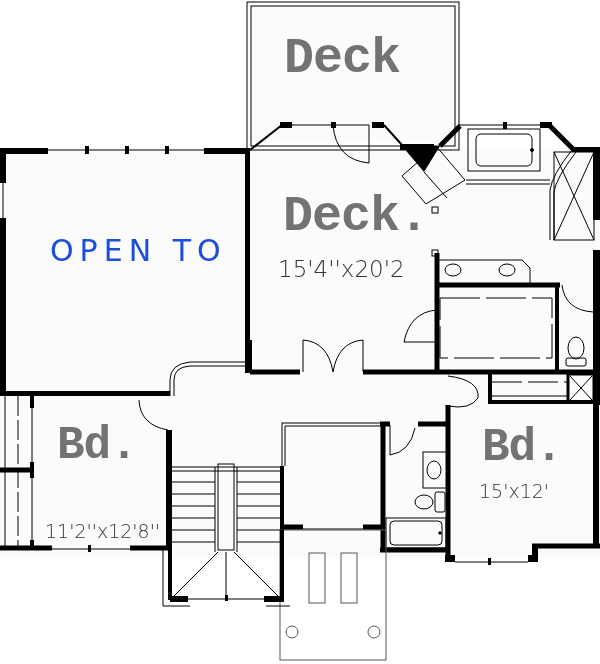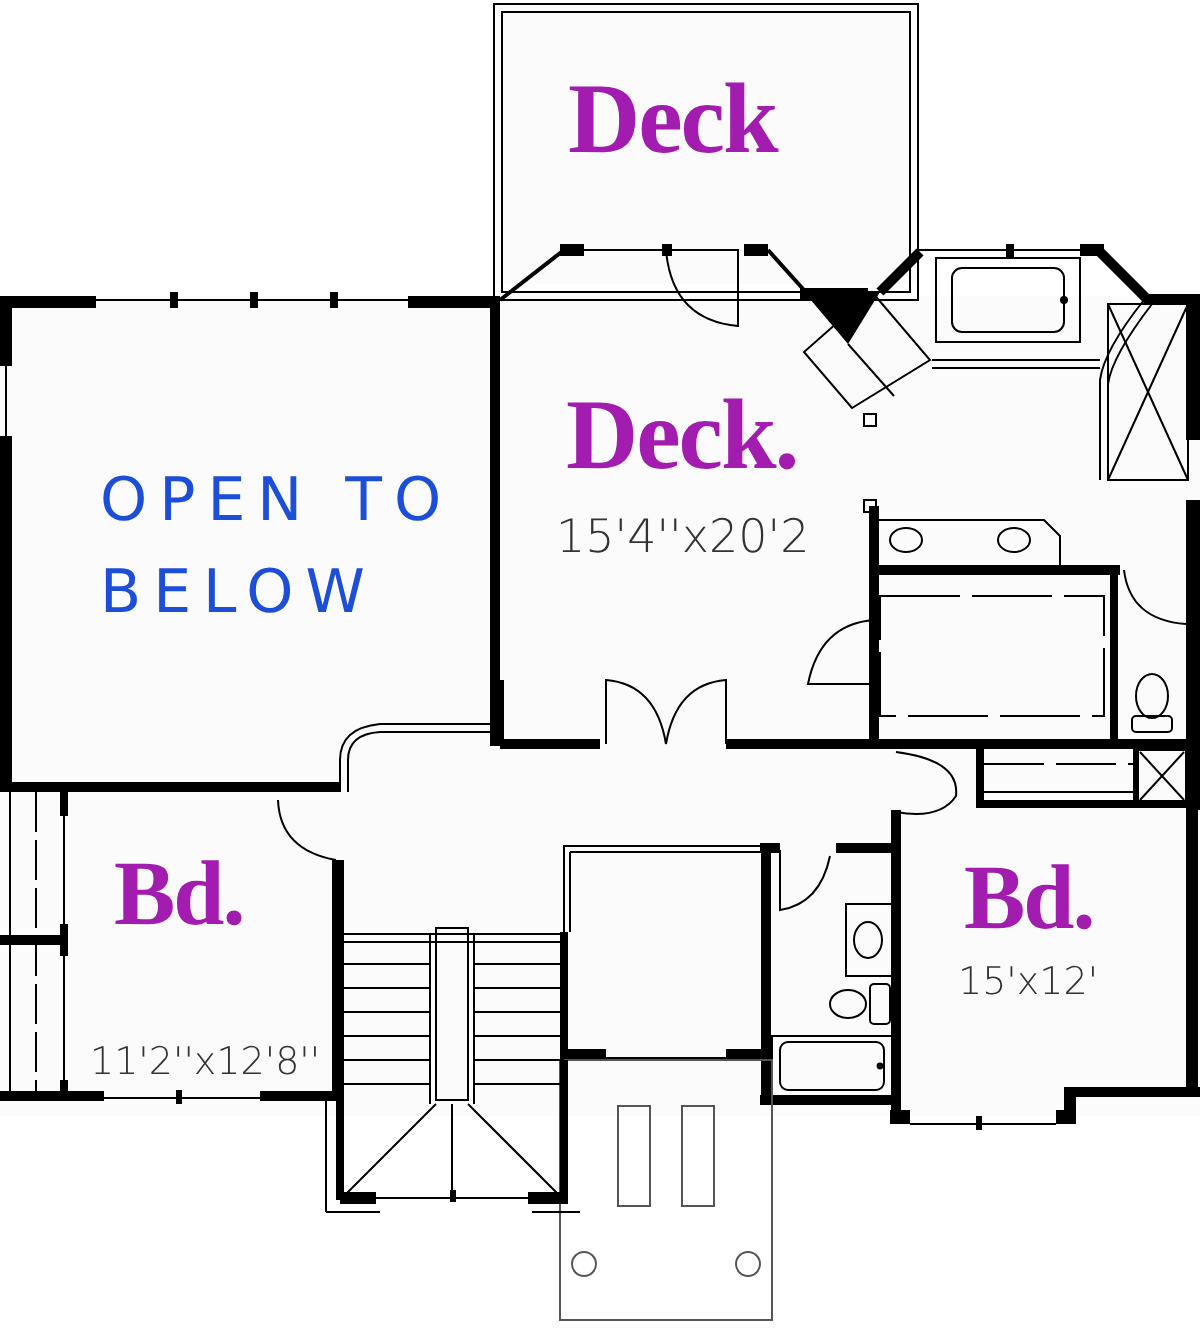--- a/index.html
+++ b/index.html
@@ -1,18 +1,18 @@
 <!DOCTYPE html>
 <html><head>
   <meta charset="utf-8">
   <style>
     html, body { margin: 0; padding: 0; background: #ffffff; }
     .canvas { position: relative; width: 600px; height: 664px; background: #ffffff; overflow: hidden; }
     svg.plan { position: absolute; left: 0; top: 0; }
-    .room-title { position: absolute; font-family: Liberation Serif, serif; font-weight: bold; color: #a21caf; letter-spacing: -1px; white-space: nowrap; }
+    .room-title { position: absolute; font-family: Liberation Mono, monospace; font-weight: bold; color: #737373; letter-spacing: -1px; white-space: nowrap; }
     .room-dim { position: absolute; font-family: "DejaVu Sans", "Liberation Sans", sans-serif; color: #333333; white-space: nowrap; font-weight: 300; }
     .open-label { position: absolute; font-family: "DejaVu Sans", "Liberation Sans", sans-serif; color: #1d4ed8; font-size: 30px; letter-spacing: 6px; line-height: 46px; white-space: nowrap; font-weight: 400; }
   </style>
 </head>
 <body>
 
 <div class="canvas">
   <svg class="plan" width="600" height="664" viewBox="0 0 600 664">
 
     <rect x="0" y="148" width="600" height="410" fill="#fbfbfb"></rect>
@@ -208,20 +208,19 @@
       <rect x="225" y="595" width="3" height="6" fill="#000" stroke="none"></rect>
     </g>
   </svg>
 
   <div class="room-title" style="left:284px; top:30px; font-size:50px;">Deck</div>
 
   <div class="room-title" style="left:283px; top:188px; font-size:50px;">Deck.</div>
   <div class="room-dim" style="left:278px; top:256px; font-size:23px;">15'4''x20'2</div>
 
   <div class="open-label" style="left:50px; top:228px;">OPEN TO</div>
-  <div class="open-label" style="left:50px; top:274px;">BELOW</div>
 
   <div class="room-title" style="left:57px; top:420px; font-size:46px;">Bd.</div>
   <div class="room-dim" style="left:45px; top:480px; font-size:19px;margin-top:40px;">11'2''x12'8''</div>
 
   <div class="room-title" style="left:482px; top:422px; font-size:46px;">Bd.</div>
   <div class="room-dim" style="left:479px; top:480px; font-size:19px;">15'x12'</div>
 </div>
 
 </body></html>

